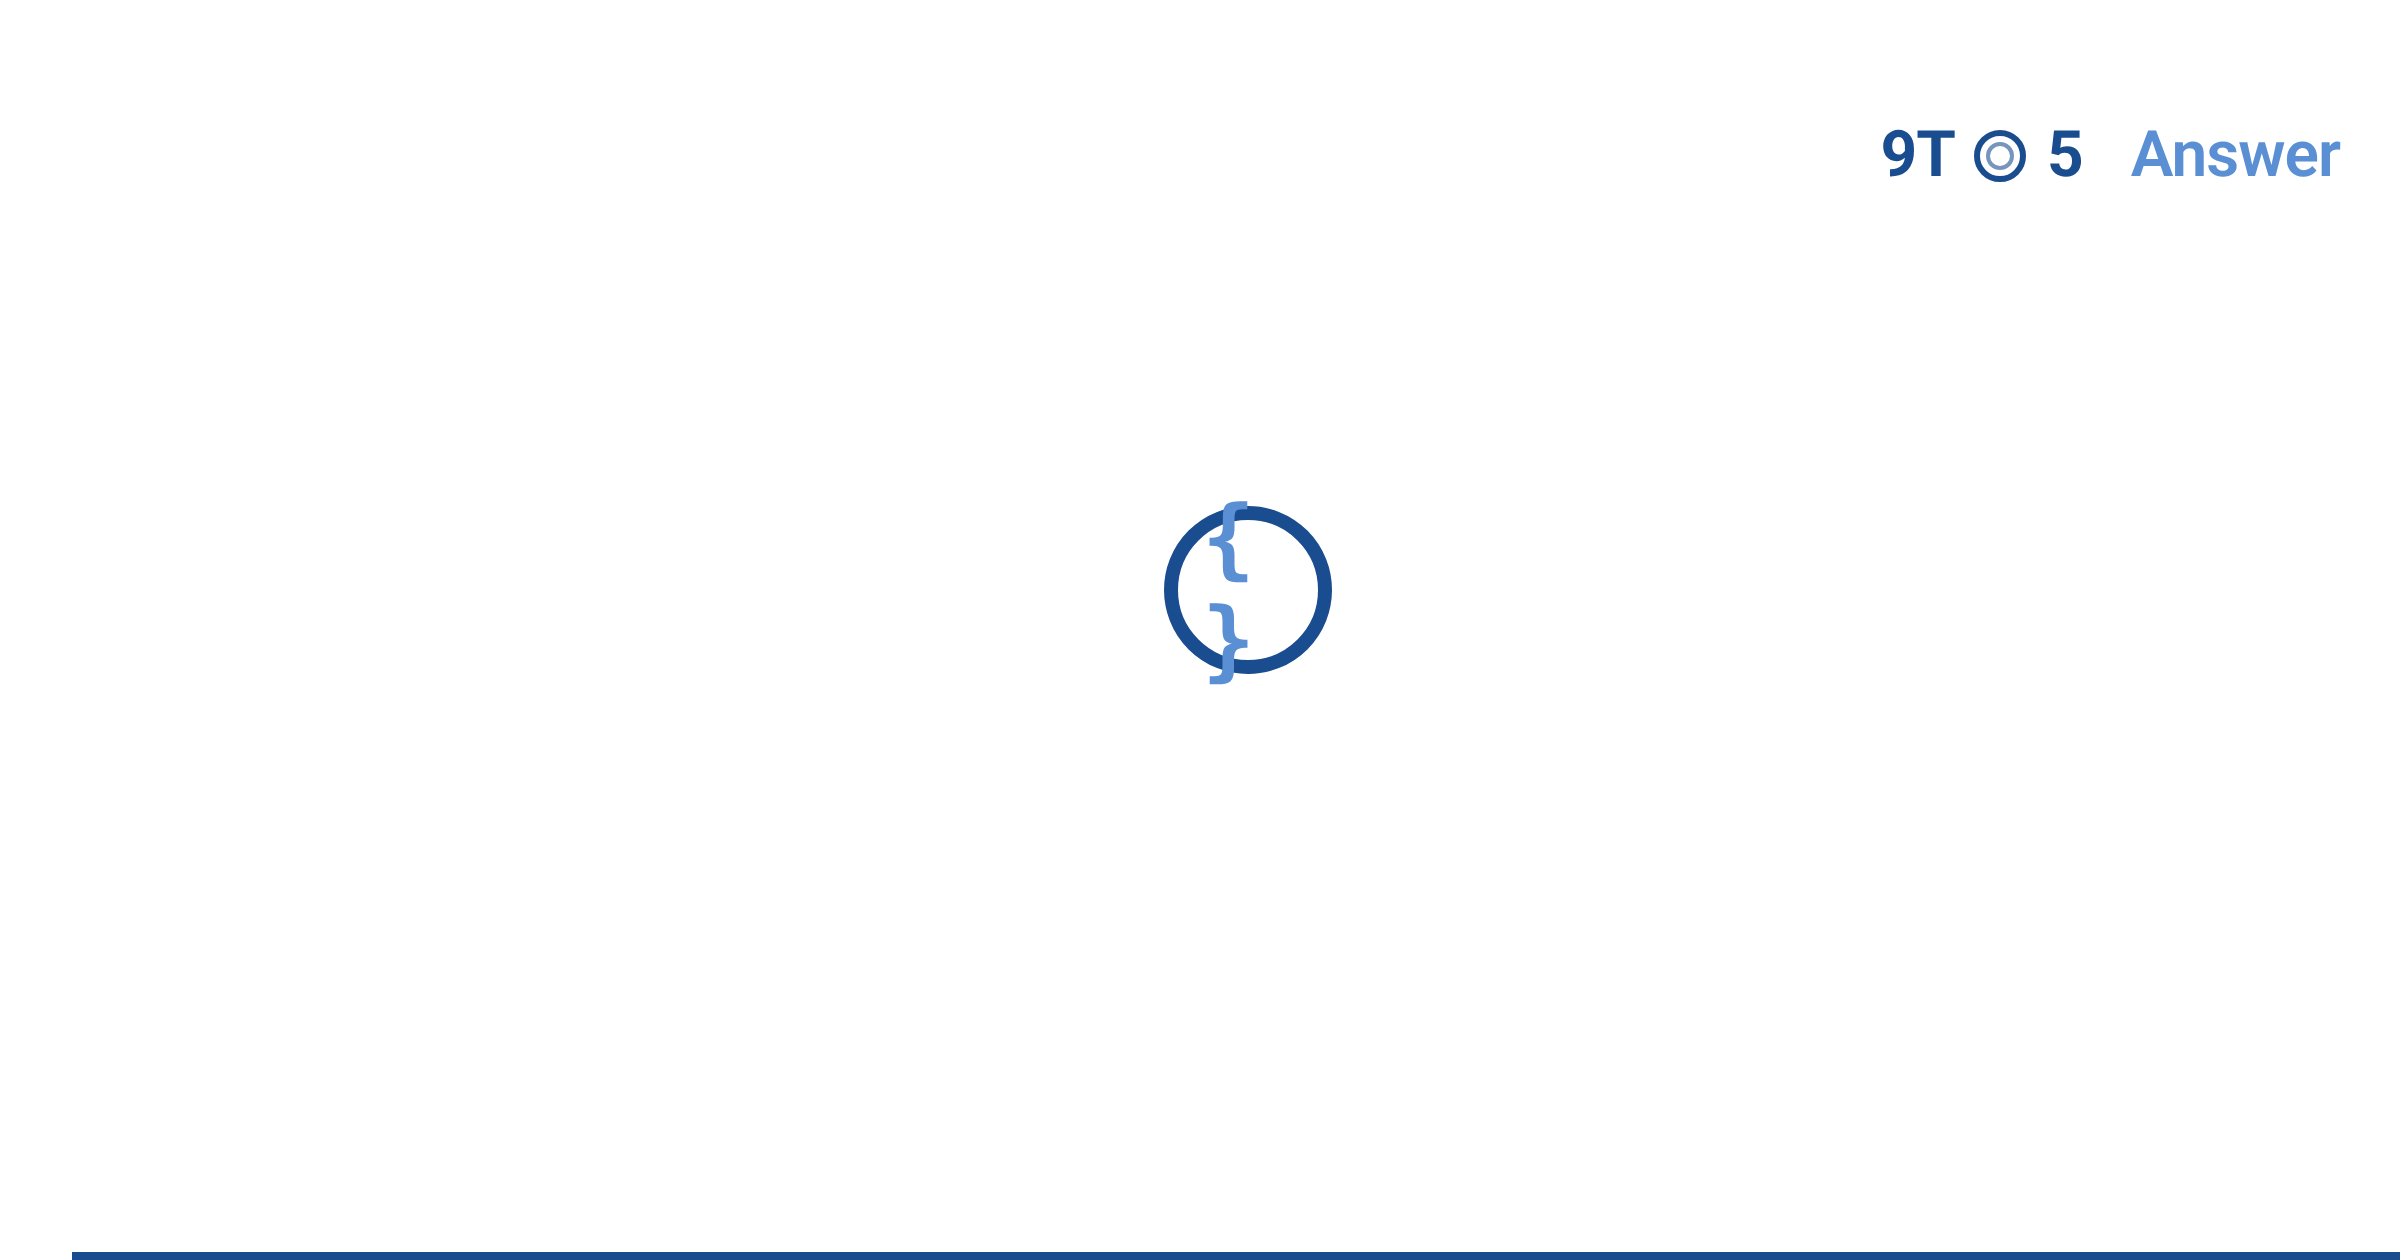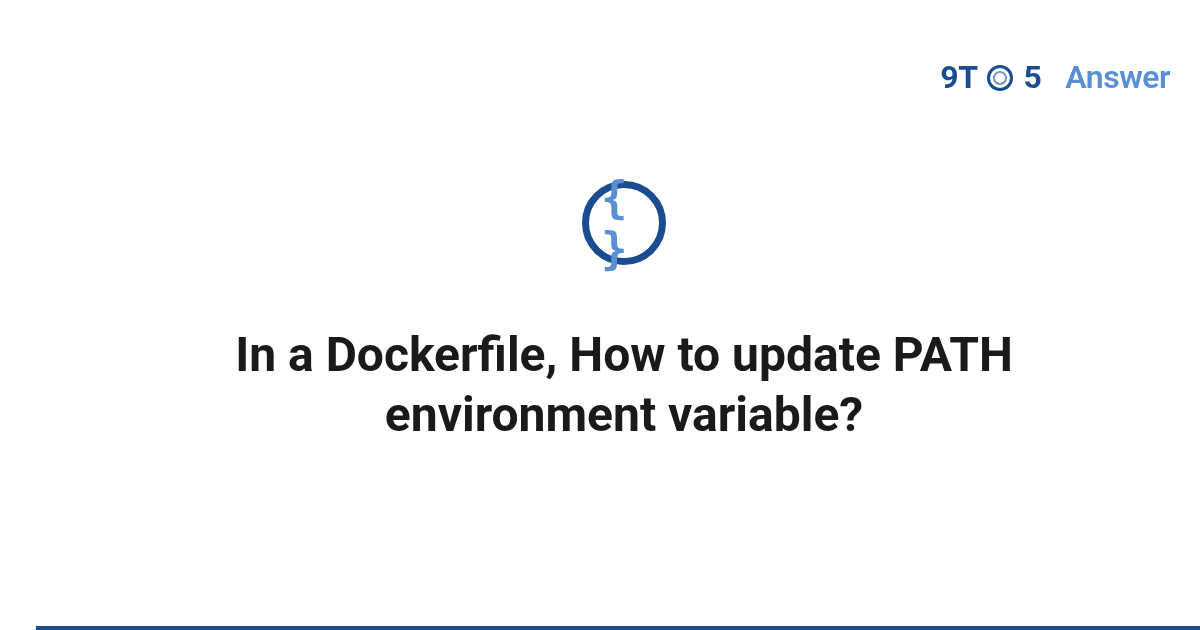--- a/index.html
+++ b/index.html
@@ -107,16 +107,15 @@
 <body>
 
 <div class="logo">
   <span class="logo-part1">9T</span><span class="logo-o"></span><span class="logo-part2">5</span><span class="logo-answer">Answer</span>
 </div>
 
 <div class="content">
   <div class="icon-container">
     <span class="icon-braces">{ }</span>
   </div>
-  <h1 class="title">In a Dockerfile, How to update PATH environment variable?</h1>
 </div>
 
 <div class="bottom-bar"></div>
 
 </body></html>

